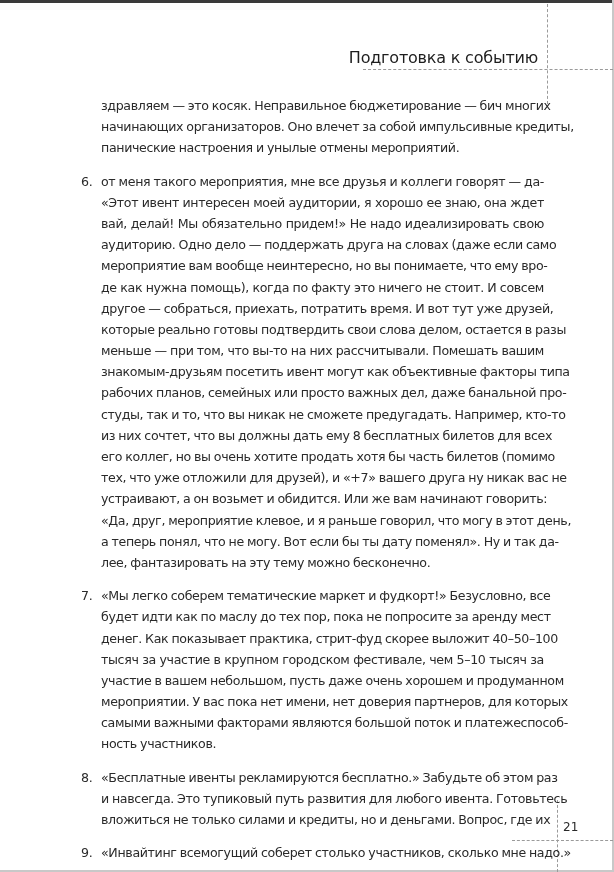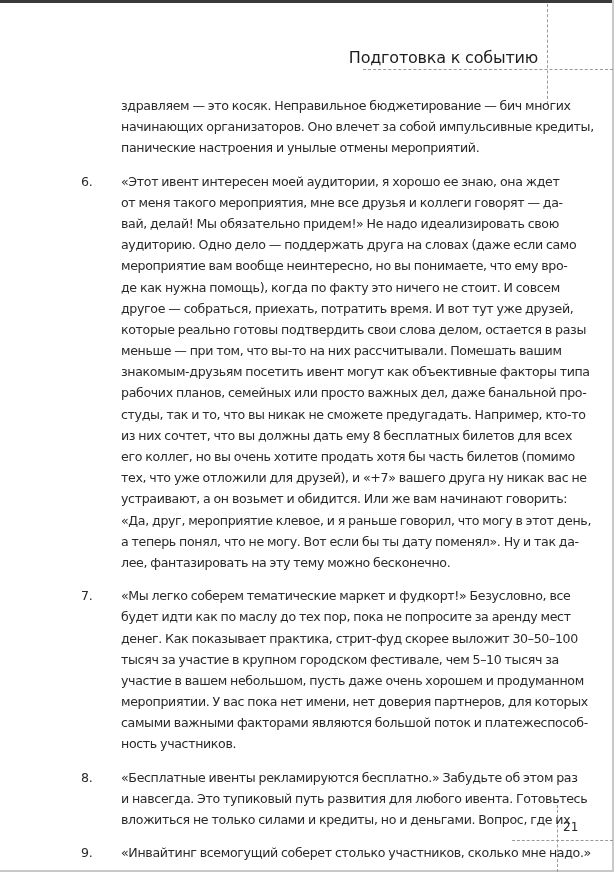--- a/index.html
+++ b/index.html
@@ -71,21 +71,20 @@
       line-height: 21.2px;
       letter-spacing: -0.35px;
       word-spacing: -0.5px;
     }
     .line {
       display: block;
       white-space: nowrap;
       text-align: justify;
       text-align-last: justify;
       height: 21.2px;
-      margin-left: 20px;
     }
     .line.last {
       text-align-last: left;
     }
     .item {
       position: relative;
       margin-top: 12px;
     }
     .item-number {
       position: absolute;
@@ -110,22 +109,22 @@
 
 <div class="content">
   <div class="continuation">
     <span class="line">здравляем — это косяк. Неправильное бюджетирование — бич многих</span>
     <span class="line">начинающих организаторов. Оно влечет за собой импульсивные кредиты,</span>
     <span class="line last">панические настроения и унылые отмены мероприятий.</span>
   </div>
 
   <div class="item">
     <span class="item-number">6.</span>
+    <span class="line">от меня такого мероприятия, мне все друзья и коллеги говорят — да-</span>
     <span class="line">«Этот ивент интересен моей аудитории, я хорошо ее знаю, она ждет</span>
-    <span class="line">от меня такого мероприятия, мне все друзья и коллеги говорят — да-</span>
     <span class="line">вай, делай! Мы обязательно придем!» Не надо идеализировать свою</span>
     <span class="line">аудиторию. Одно дело — поддержать друга на словах (даже если само</span>
     <span class="line">мероприятие вам вообще неинтересно, но вы понимаете, что ему вро-</span>
     <span class="line">де как нужна помощь), когда по факту это ничего не стоит. И совсем</span>
     <span class="line">другое — собраться, приехать, потратить время. И вот тут уже друзей,</span>
     <span class="line">которые реально готовы подтвердить свои слова делом, остается в разы</span>
     <span class="line">меньше — при том, что вы-то на них рассчитывали. Помешать вашим</span>
     <span class="line">знакомым-друзьям посетить ивент могут как объективные факторы типа</span>
     <span class="line">рабочих планов, семейных или просто важных дел, даже банальной про-</span>
     <span class="line">студы, так и то, что вы никак не сможете предугадать. Например, кто-то</span>
@@ -135,21 +134,21 @@
     <span class="line">устраивают, а он возьмет и обидится. Или же вам начинают говорить:</span>
     <span class="line">«Да, друг, мероприятие клевое, и я раньше говорил, что могу в этот день,</span>
     <span class="line">а теперь понял, что не могу. Вот если бы ты дату поменял». Ну и так да-</span>
     <span class="line last">лее, фантазировать на эту тему можно бесконечно.</span>
   </div>
 
   <div class="item">
     <span class="item-number">7.</span>
     <span class="line">«Мы легко соберем тематические маркет и фудкорт!» Безусловно, все</span>
     <span class="line">будет идти как по маслу до тех пор, пока не попросите за аренду мест</span>
-    <span class="line">денег. Как показывает практика, стрит-фуд скорее выложит 30–50–100</span>
+    <span class="line">денег. Как показывает практика, стрит-фуд скорее выложит 40–50–100</span>
     <span class="line">тысяч за участие в крупном городском фестивале, чем 5–10 тысяч за</span>
     <span class="line">участие в вашем небольшом, пусть даже очень хорошем и продуманном</span>
     <span class="line">мероприятии. У вас пока нет имени, нет доверия партнеров, для которых</span>
     <span class="line">самыми важными факторами являются большой поток и платежеспособ-</span>
     <span class="line last">ность участников.</span>
   </div>
 
   <div class="item">
     <span class="item-number">8.</span>
     <span class="line">«Бесплатные ивенты рекламируются бесплатно.» Забудьте об этом раз</span>

